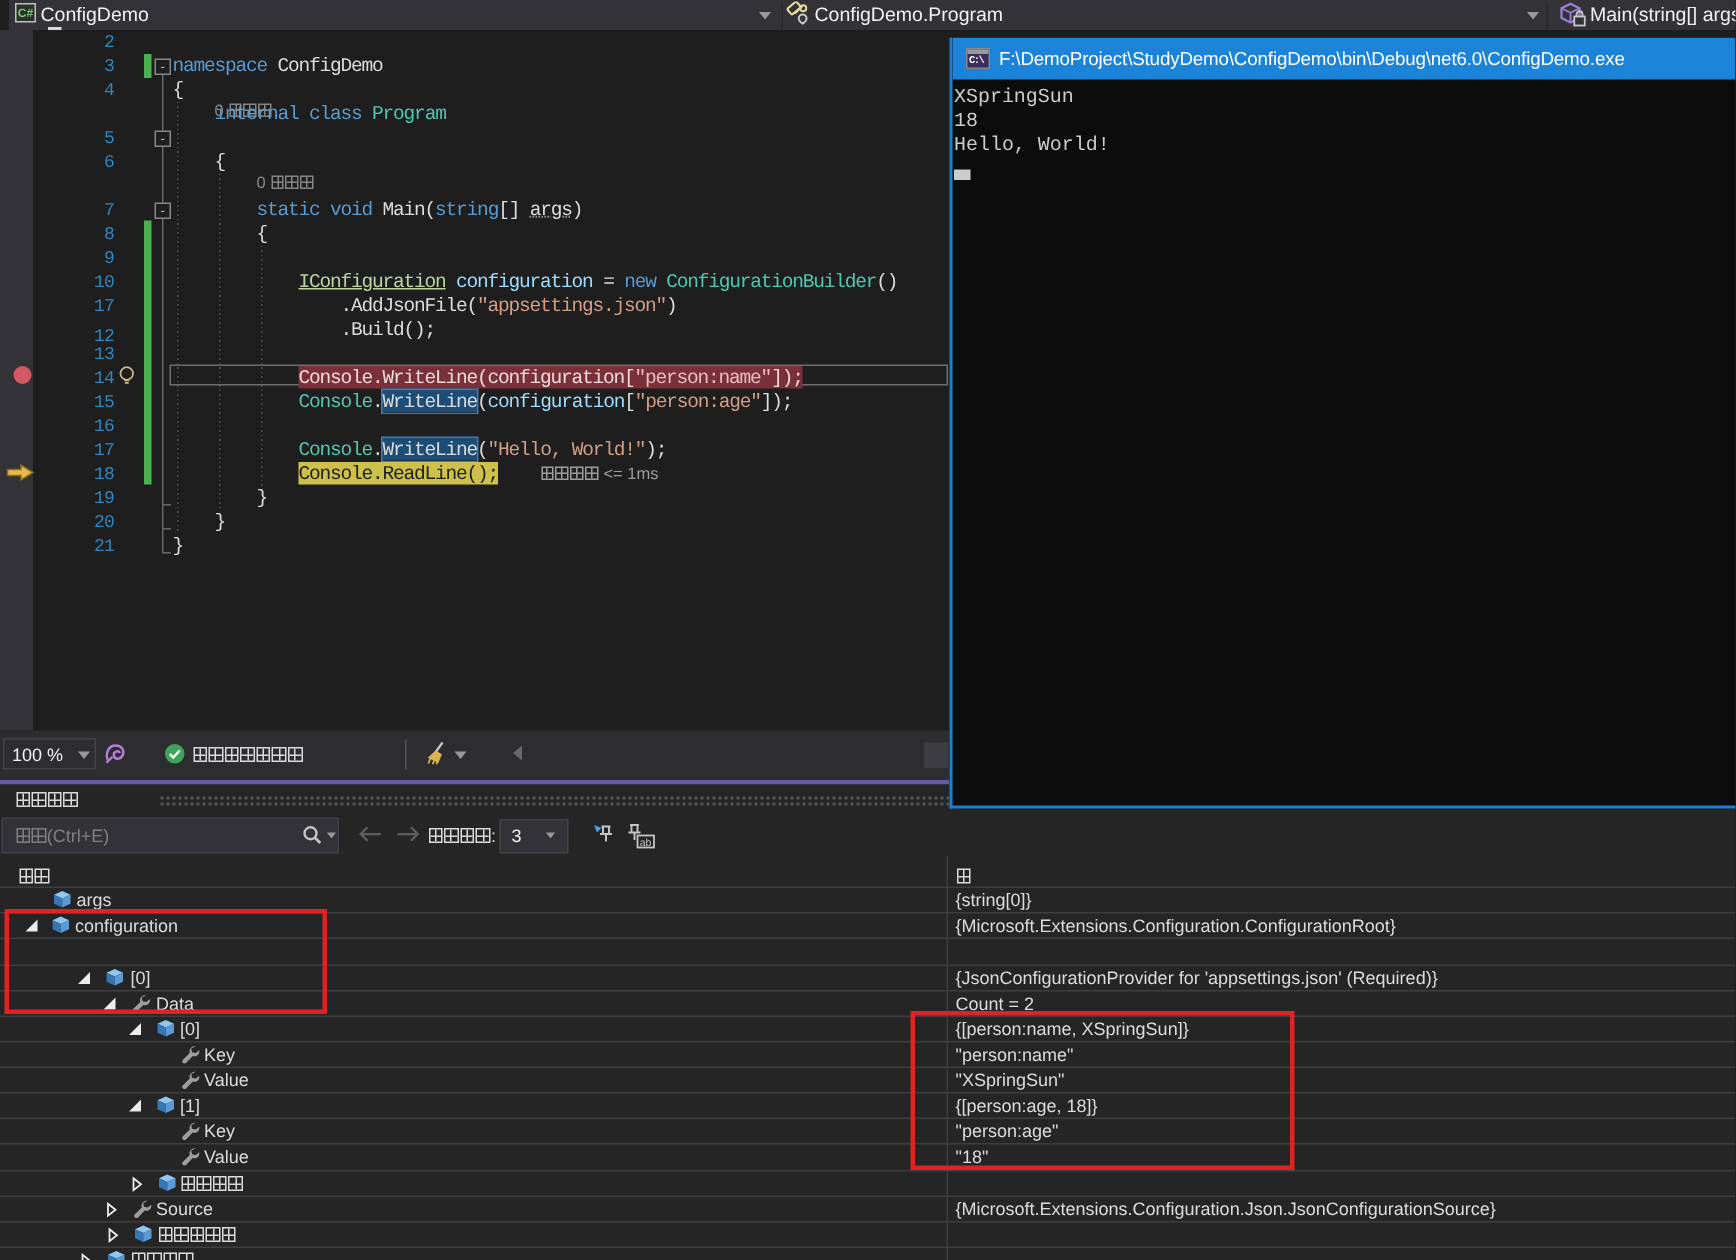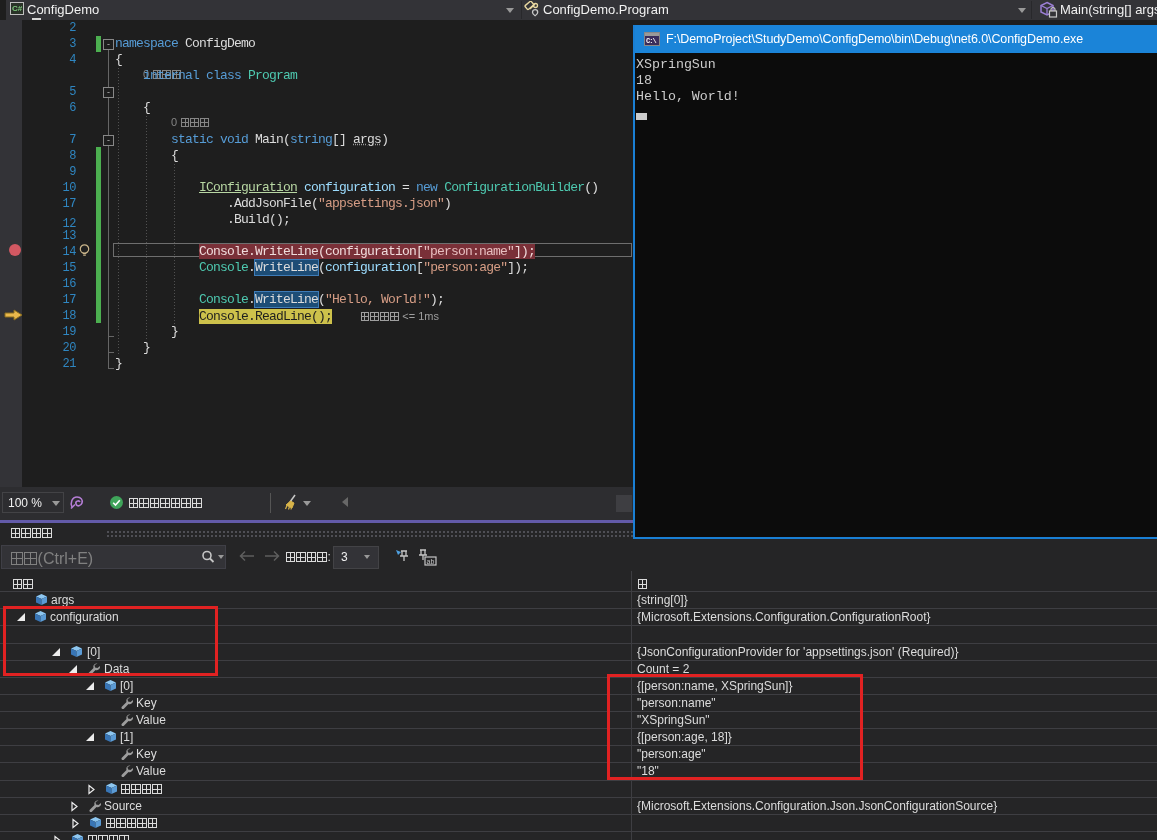--- a/index.html
+++ b/index.html
@@ -159,21 +159,21 @@
   <div class="abs" style="left:616px;top:8px;width:16px;height:17px;background:#3e3e42;"></div>
 </div>
 <div class="abs" style="left:0;top:520px;width:633px;height:3px;background:#635ba9;"></div>
 
 <div class="abs" id="locals" style="left:0;top:523px;width:1157px;height:317px;background:#252526;overflow:hidden;">
 
   <div class="abs" style="left:10px;top:3px;font-size:12px;color:#dcdcdc;"><span class="c"></span><span class="c"></span><span class="c"></span><span class="c"></span></div>
   <div class="abs" style="left:106px;top:7px;width:1046px;height:8px;background-image:radial-gradient(#4f4f55 1px,transparent 1.2px);background-size:4px 4px;"></div>
 
   <div class="abs" style="left:1px;top:22px;width:225px;height:24px;background:#333337;border:1px solid #3f3f46;"></div>
-  <div class="abs" style="left:10px;top:27px;font-size:16px;color:#808080;"><span class="c"></span><span class="c"></span>(Ctrl+E)</div>
+  <div class="abs" style="left:10px;top:27px;font-size:12px;color:#808080;"><span class="c"></span><span class="c"></span>(Ctrl+E)</div>
   <svg class="abs" style="left:200px;top:26px;" width="16" height="16" viewBox="0 0 16 16">
     <circle cx="7" cy="6.5" r="4" fill="none" stroke="#c5c5c5" stroke-width="1.6"></circle>
     <path d="M10 9.5 L13.5 13" stroke="#c5c5c5" stroke-width="1.8"></path>
   </svg>
   <div class="abs" style="left:218px;top:32px;width:0;height:0;border:3.5px solid transparent;border-top:4.5px solid #999;"></div>
   <svg class="abs" style="left:238px;top:27px;" width="18" height="12" viewBox="0 0 18 12">
     <path d="M16 6 H3 M7 1.5 L2.5 6 L7 10.5" fill="none" stroke="#5e5e5e" stroke-width="1.5"></path>
   </svg>
   <svg class="abs" style="left:263px;top:27px;" width="18" height="12" viewBox="0 0 18 12">
     <path d="M2 6 H15 M11 1.5 L15.5 6 L11 10.5" fill="none" stroke="#5e5e5e" stroke-width="1.5"></path>

